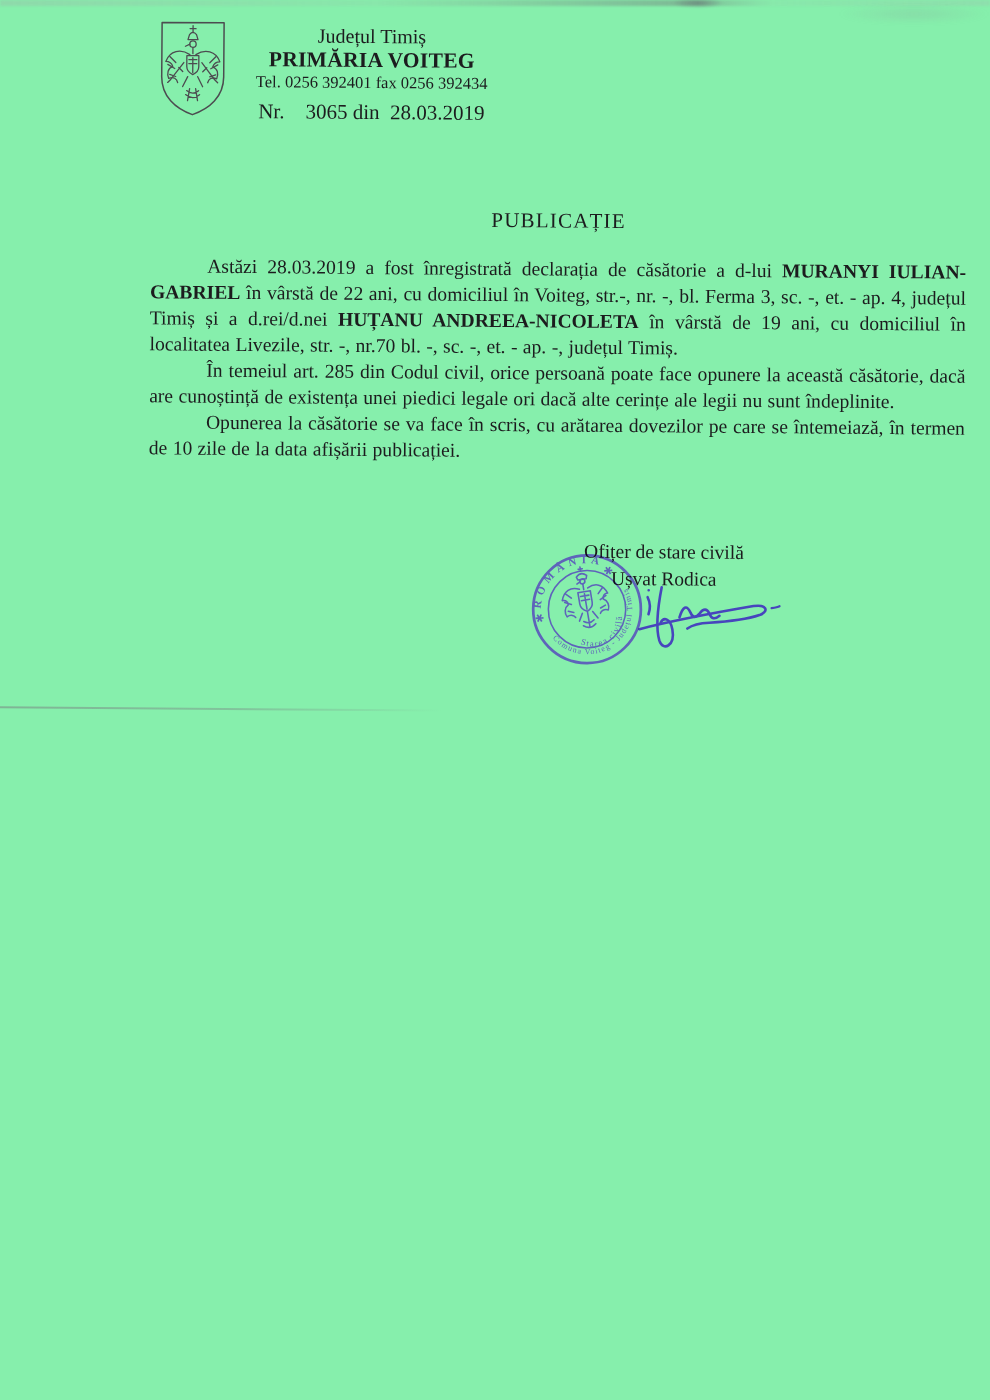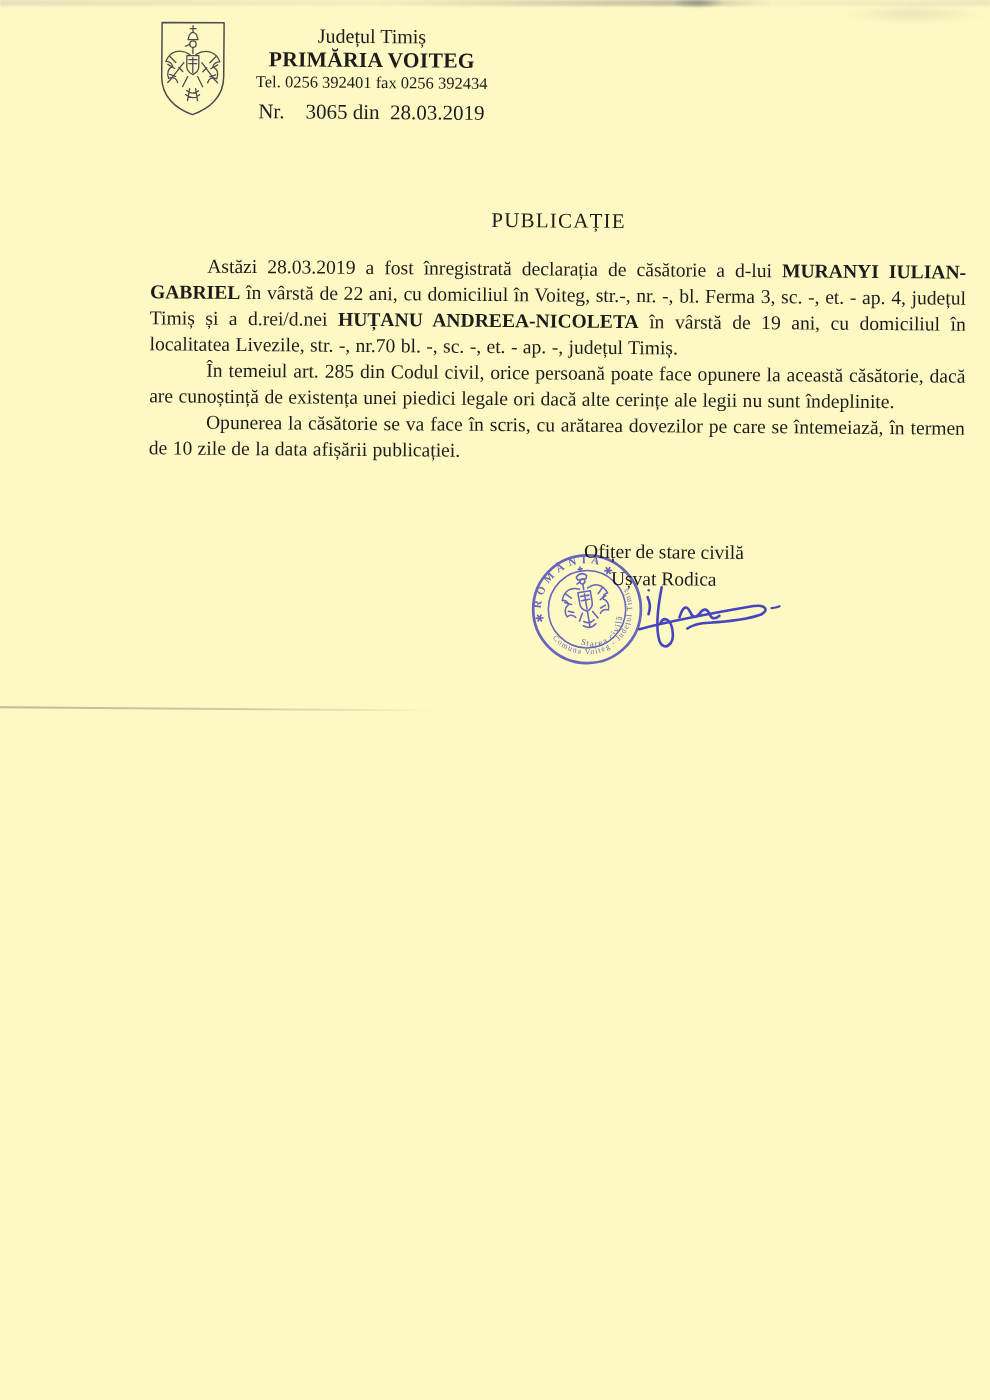--- a/index.html
+++ b/index.html
@@ -1,17 +1,17 @@
 <!DOCTYPE html>
 <html><head>
 <meta charset="utf-8">
 <style>
   html,body { margin:0; padding:0; background:#ffffff; }
   .page {
-    position:relative; width:990px; height:1400px; background:#fef9c3;
+    position:relative; width:990px; height:1400px; background:#86efac;
     overflow:hidden; font-family:"Liberation Serif", serif; color:#1c1c1e;
   }
   
   .scan { position:absolute; inset:0; transform:rotate(.45deg); transform-origin:495px 40px; }
 
   
   .smudge-top {
     position:absolute; left:0; top:0; width:990px; height:6px; z-index:5;
     background:linear-gradient(90deg, rgba(165,165,168,.28) 0%, rgba(165,165,168,.10) 38%,
       rgba(115,115,120,.42) 69%, rgba(165,165,168,.08) 78%, rgba(170,170,175,.22) 100%);

